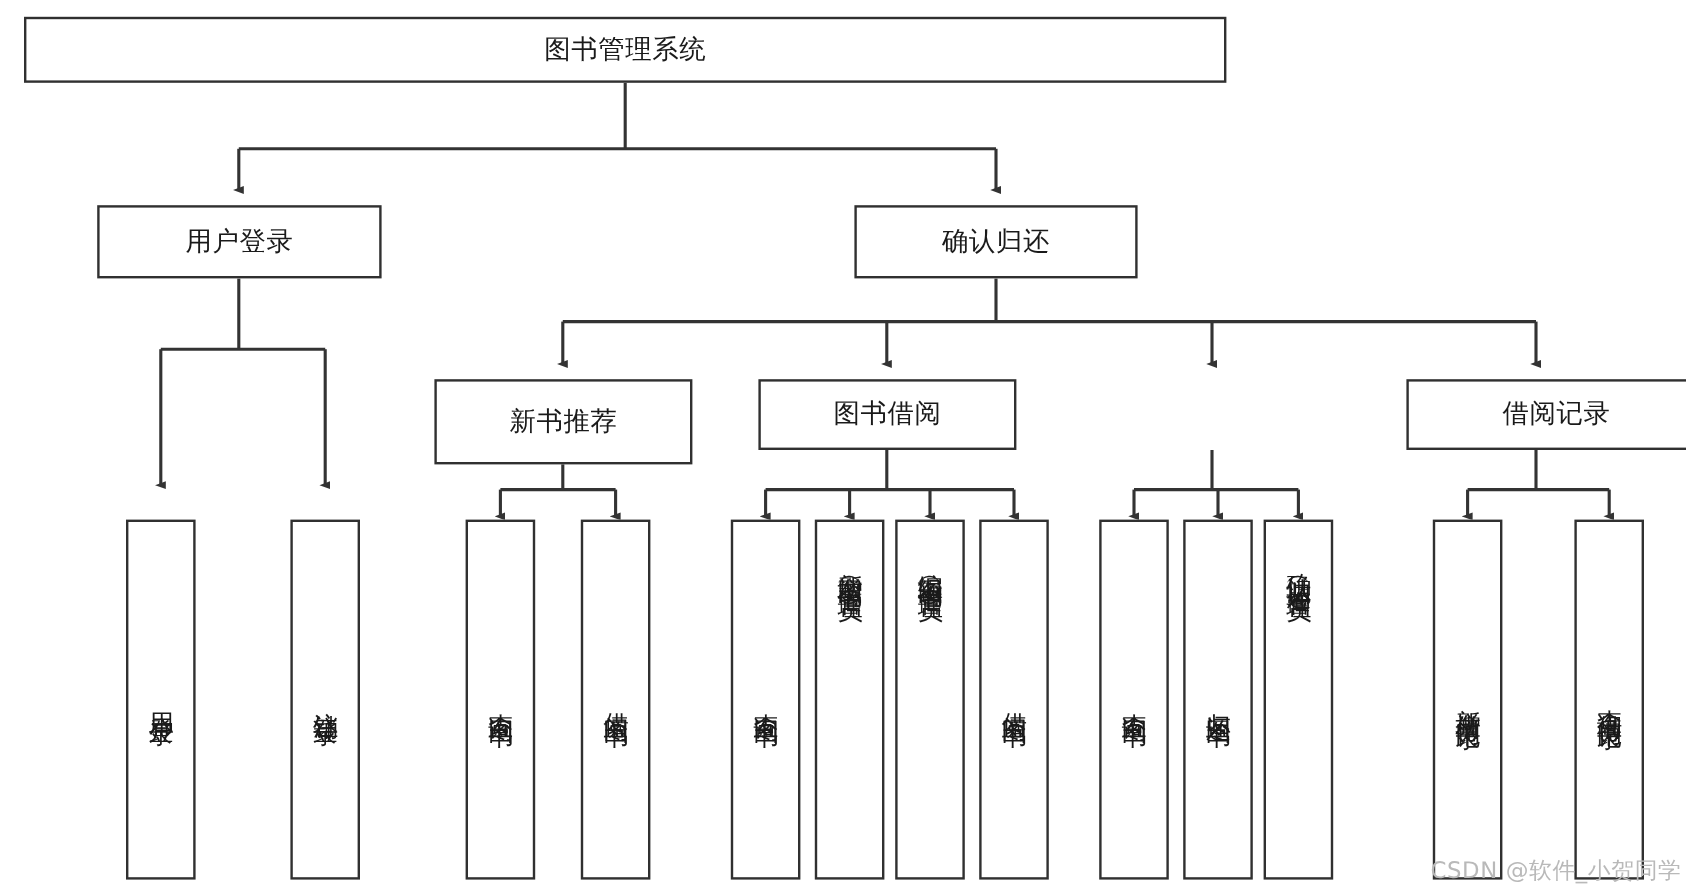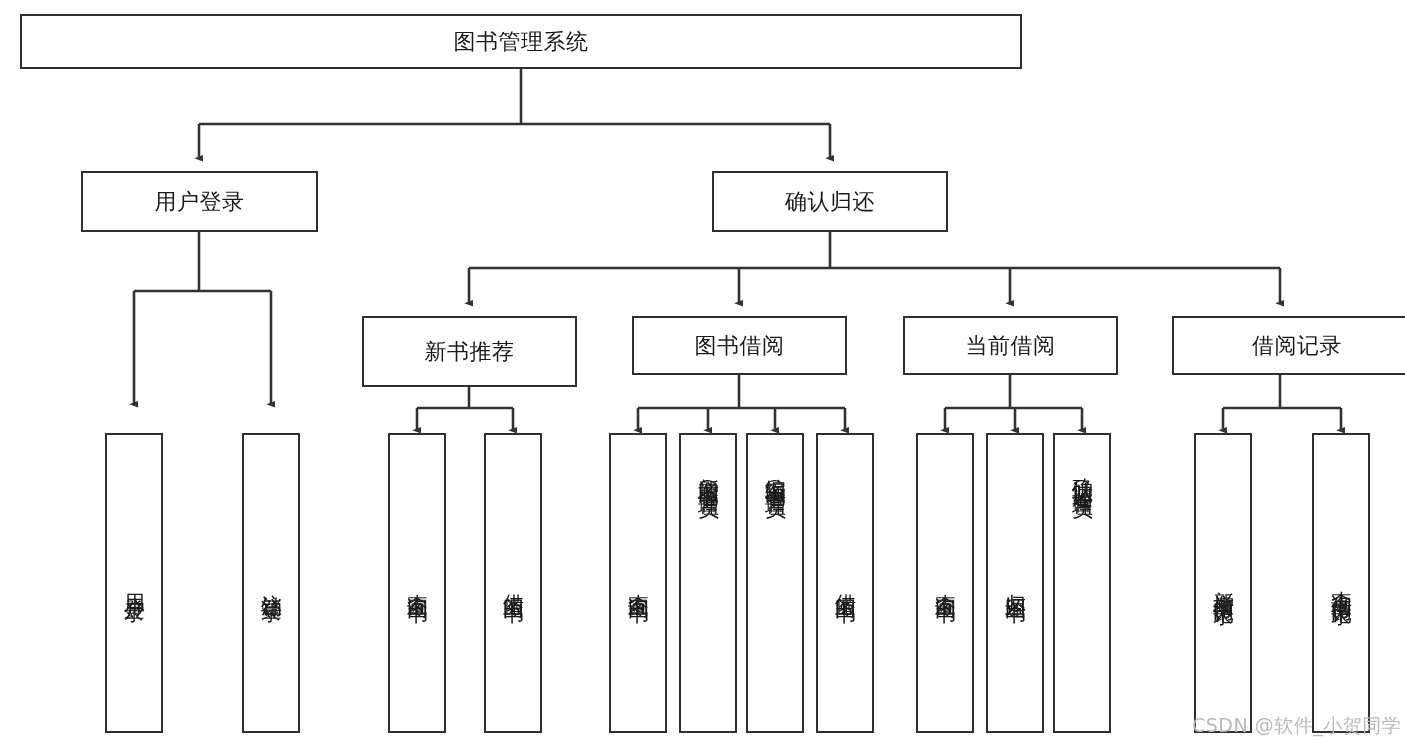--- a/index.html
+++ b/index.html
@@ -138,23 +138,20 @@
   <div class="node-box" style="left:712px; top:171px; width:236px; height:61px;">
     <span class="node-label">确认归还</span>
   </div>
 
   <div class="node-box" style="left:362px; top:316px; width:215px; height:71px;">
     <span class="node-label">新书推荐</span>
   </div>
   <div class="node-box" style="left:596px; top:316px; width:215px; height:59px;margin-left:36px;">
     <span class="node-label">图书借阅</span>
   </div>
-  <div class="node-box" style="left:903px; top:316px; width:215px; height:59px;">
-    <span class="node-label">当前借阅</span>
-  </div>
   <div class="node-box" style="left:1172px; top:316px; width:250px; height:59px;">
     <span class="node-label">借阅记录</span>
   </div>
 
   <div class="node-box leaf centered" style="left:105px; top:433px; width:58px; height:300px;">
     <span class="node-label vertical">用户登录</span>
   </div>
   <div class="node-box leaf centered" style="left:242px; top:433px; width:58px; height:300px;">
     <span class="node-label vertical">注销登录</span>
   </div>

